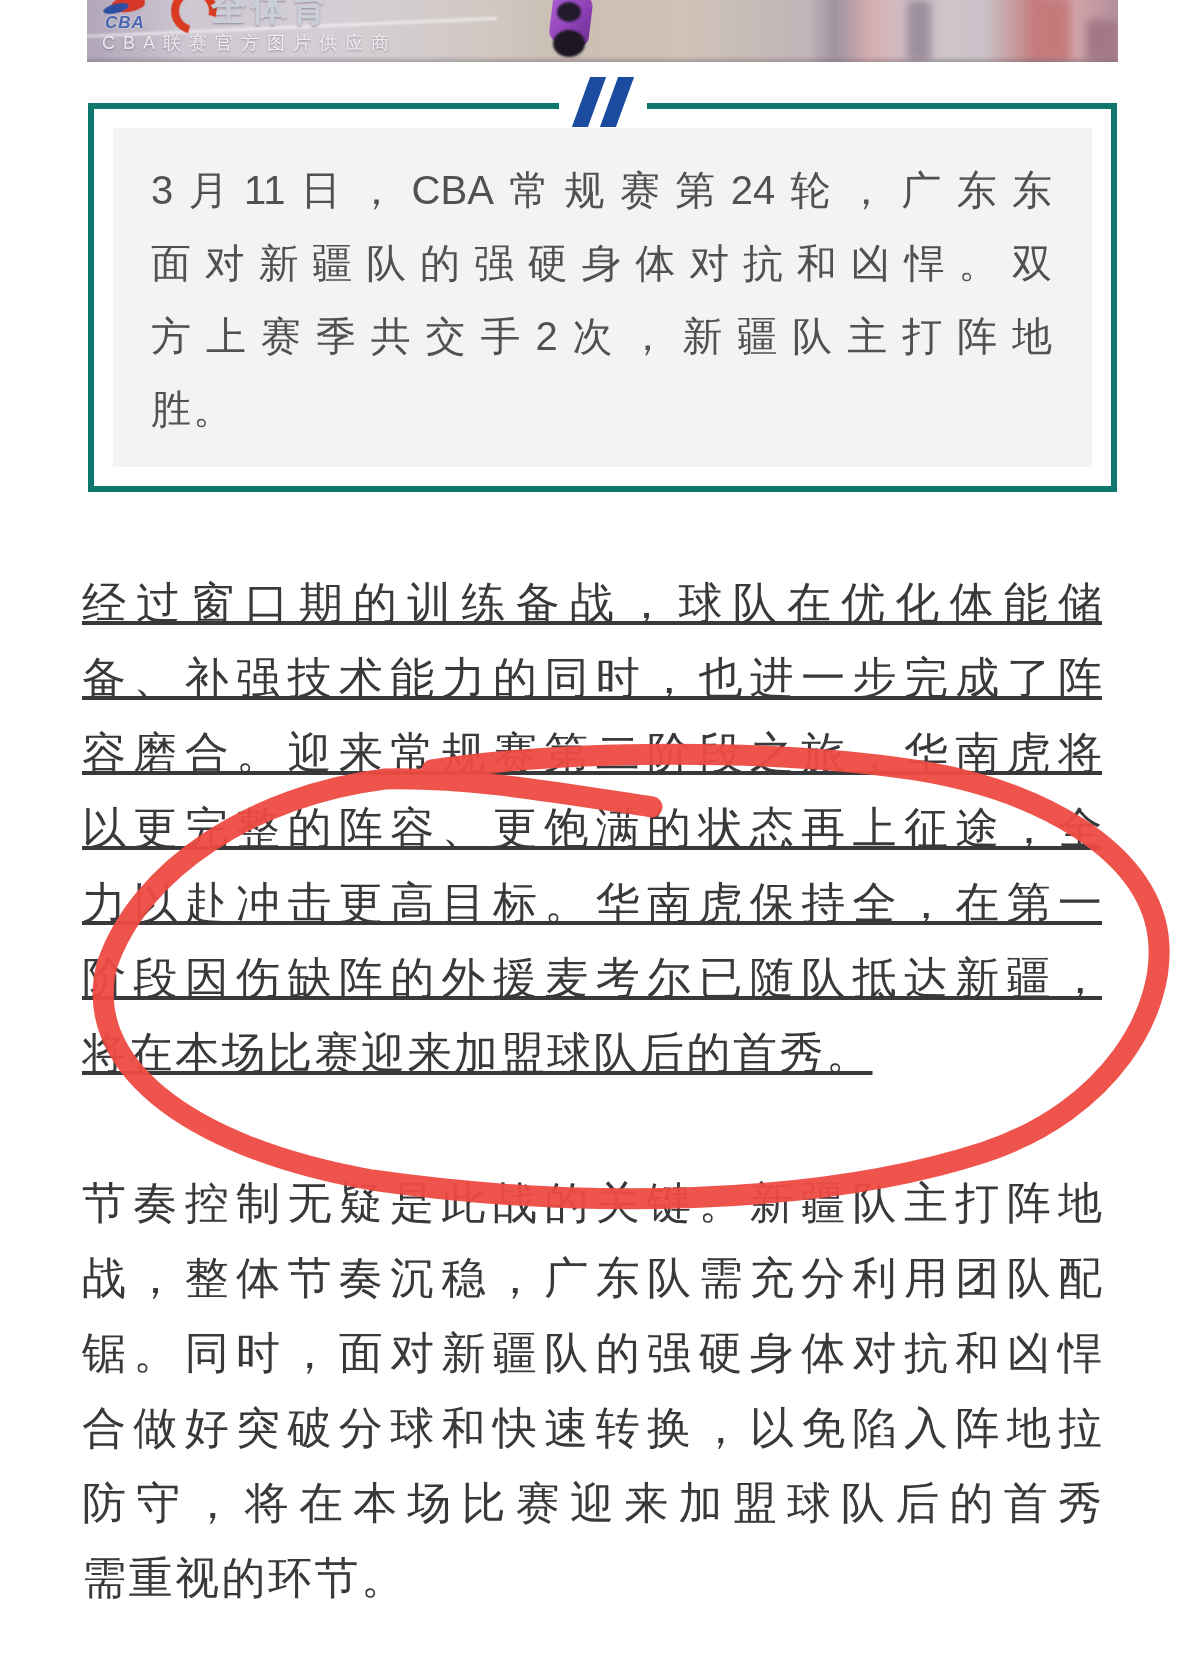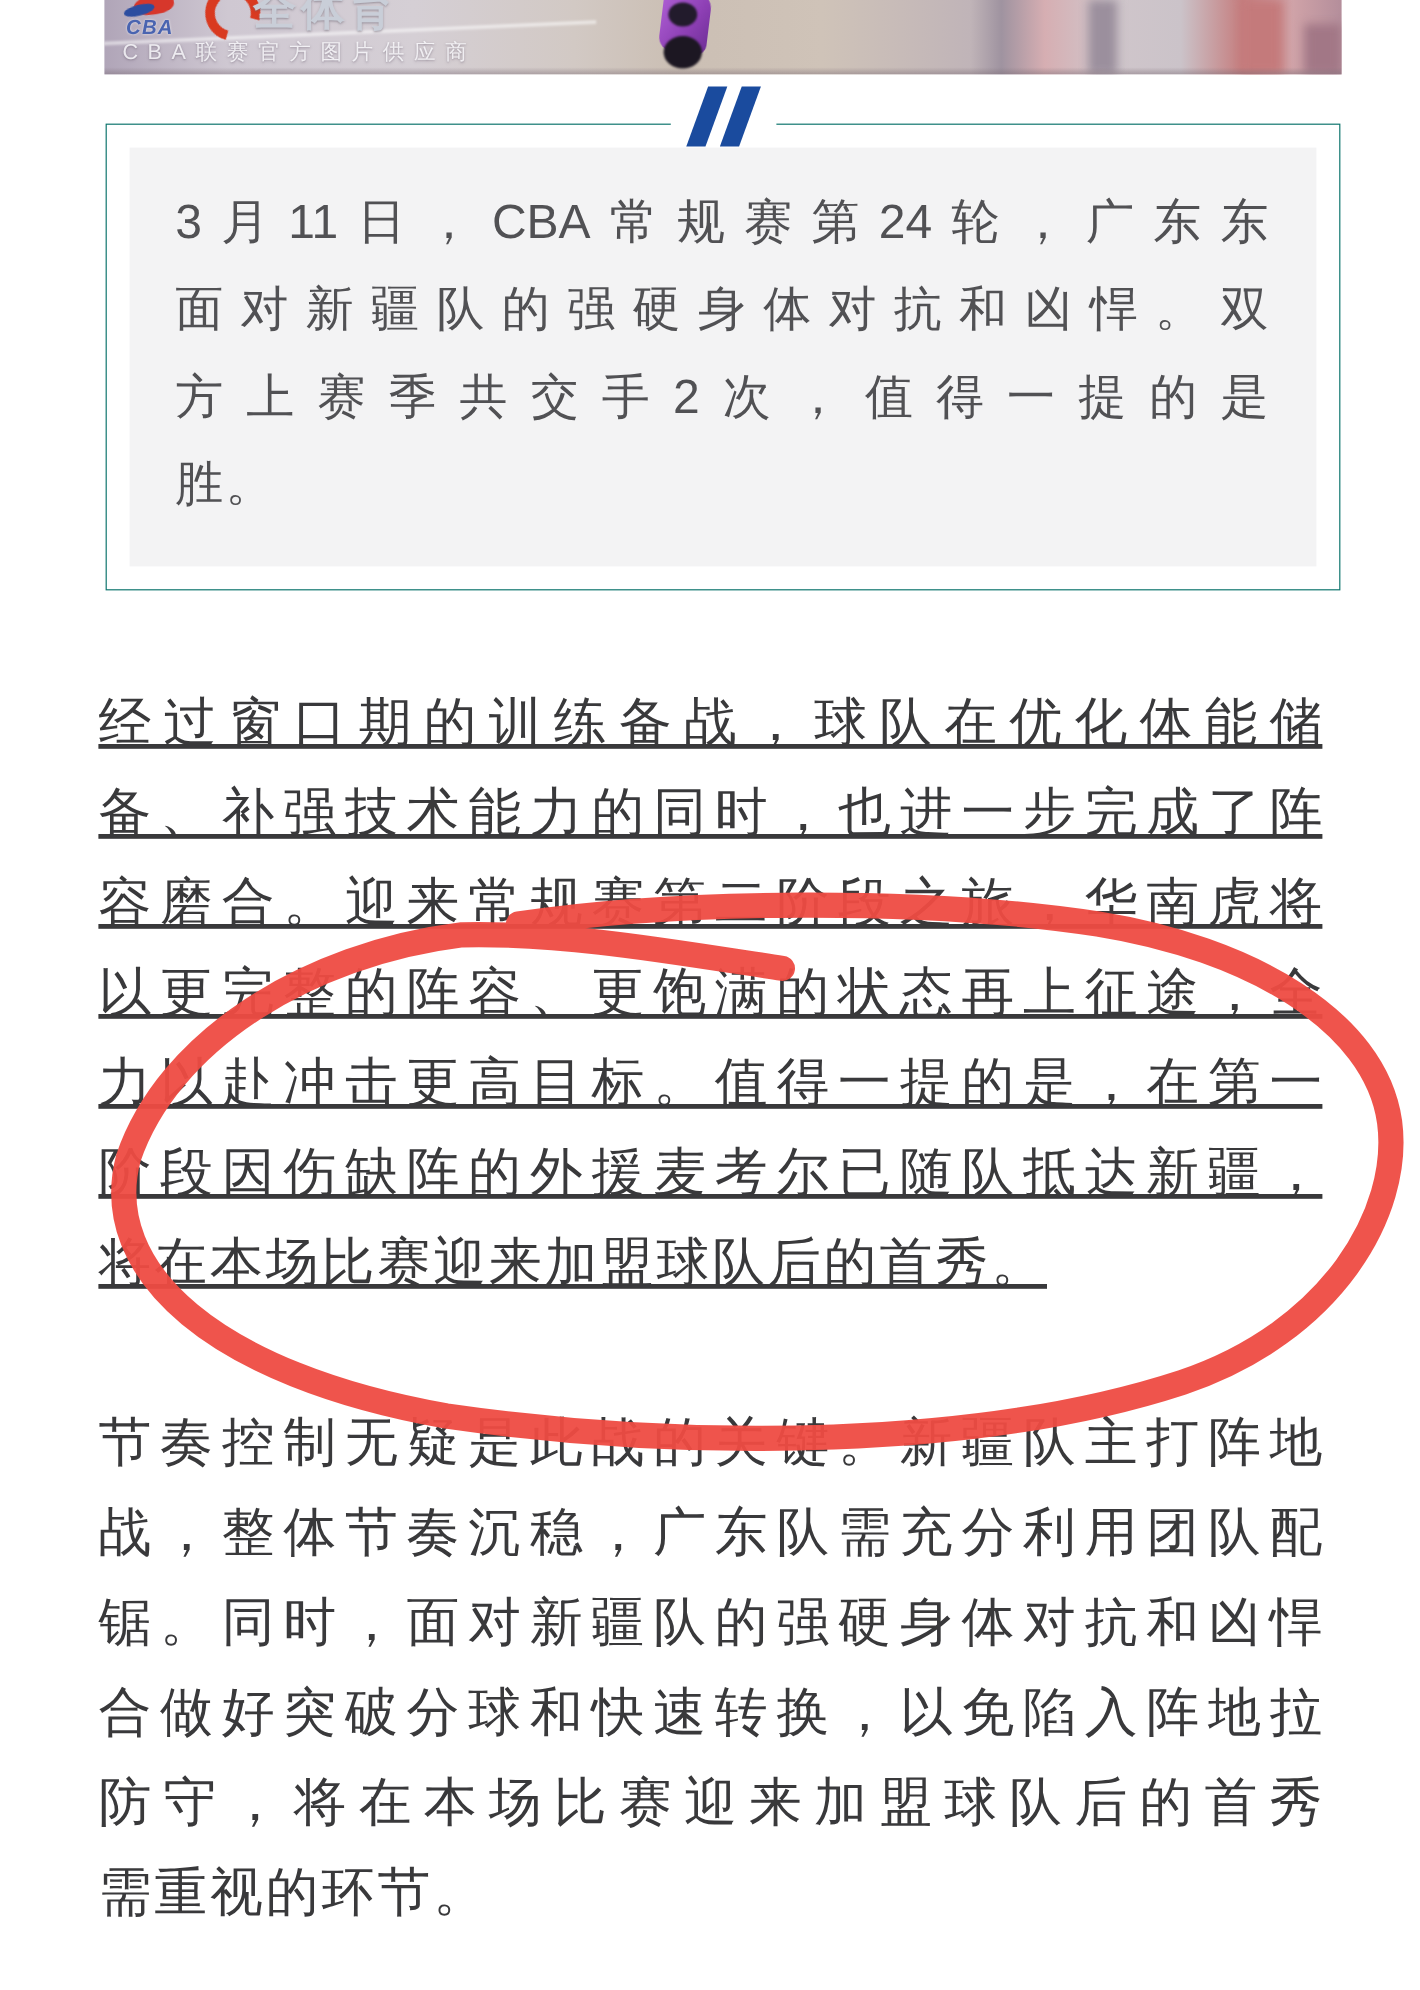--- a/index.html
+++ b/index.html
@@ -75,21 +75,21 @@
     position: absolute; left: 15px; top: 31px;
     font-size: 18px; color: rgba(252,252,255,0.82);
     letter-spacing: 8px; white-space: nowrap;
     text-shadow: 0 1px 2px rgba(90,75,95,0.5);
     text-align: right;
   }
 
   
   .quote-outer {
     position: absolute; left: 88px; top: 103px; width: 1029px; height: 389px;
-    border: 1px solid #0f766e; box-sizing: border-box;
+    border: 6px solid #0f766e; box-sizing: border-box;
     background: #ffffff;
   }
   .quote-icon-wrap {
     position: absolute; left: 50%; top: -34px; transform: translateX(-50%);
     background: #ffffff; padding: 0 22px; height: 54px;
     display: flex; align-items: center;
   }
   .quote-icon { display: flex; gap: 12px; }
   .quote-icon .bar {
     width: 16px; height: 50px; background: #1a4b9e; transform: skewX(-20deg);
@@ -153,32 +153,32 @@
   <div class="quote-icon-wrap">
     <div class="quote-icon">
       <div class="bar"></div>
       <div class="bar"></div>
     </div>
   </div>
   <div class="quote-panel">
     <div class="quote-text">
       <div class="q-line">3月11日，CBA常规赛第24轮，广东东</div>
       <div class="q-line">面对新疆队的强硬身体对抗和凶悍。双</div>
-      <div class="q-line">方上赛季共交手2次，值得一提的是</div>
+      <div class="q-line">方上赛季共交手2次，新疆队主打阵地</div>
       <div class="q-line last">胜。</div>
     </div>
   </div>
 </div>
 
 <div class="para para-1">
   <div class="b-line">经过窗口期的训练备战，球队在优化体能储</div>
   <div class="b-line">备、补强技术能力的同时，也进一步完成了阵</div>
   <div class="b-line">容磨合。迎来常规赛第二阶段之旅，华南虎将</div>
   <div class="b-line">以更完整的阵容、更饱满的状态再上征途，全</div>
-  <div class="b-line">力以赴冲击更高目标。值得一提的是，在第一</div>
+  <div class="b-line">力以赴冲击更高目标。华南虎保持全，在第一</div>
   <div class="b-line">阶段因伤缺阵的外援麦考尔已随队抵达新疆，</div>
   <div class="b-line last">将在本场比赛迎来加盟球队后的首秀。</div>
 </div>
 
 <div class="para para-2">
   <div class="b-line">节奏控制无疑是此战的关键。新疆队主打阵地</div>
   <div class="b-line">战，整体节奏沉稳，广东队需充分利用团队配</div>
   <div class="b-line">锯。同时，面对新疆队的强硬身体对抗和凶悍</div>
   <div class="b-line">合做好突破分球和快速转换，以免陷入阵地拉</div>
   <div class="b-line">防守，将在本场比赛迎来加盟球队后的首秀</div>

